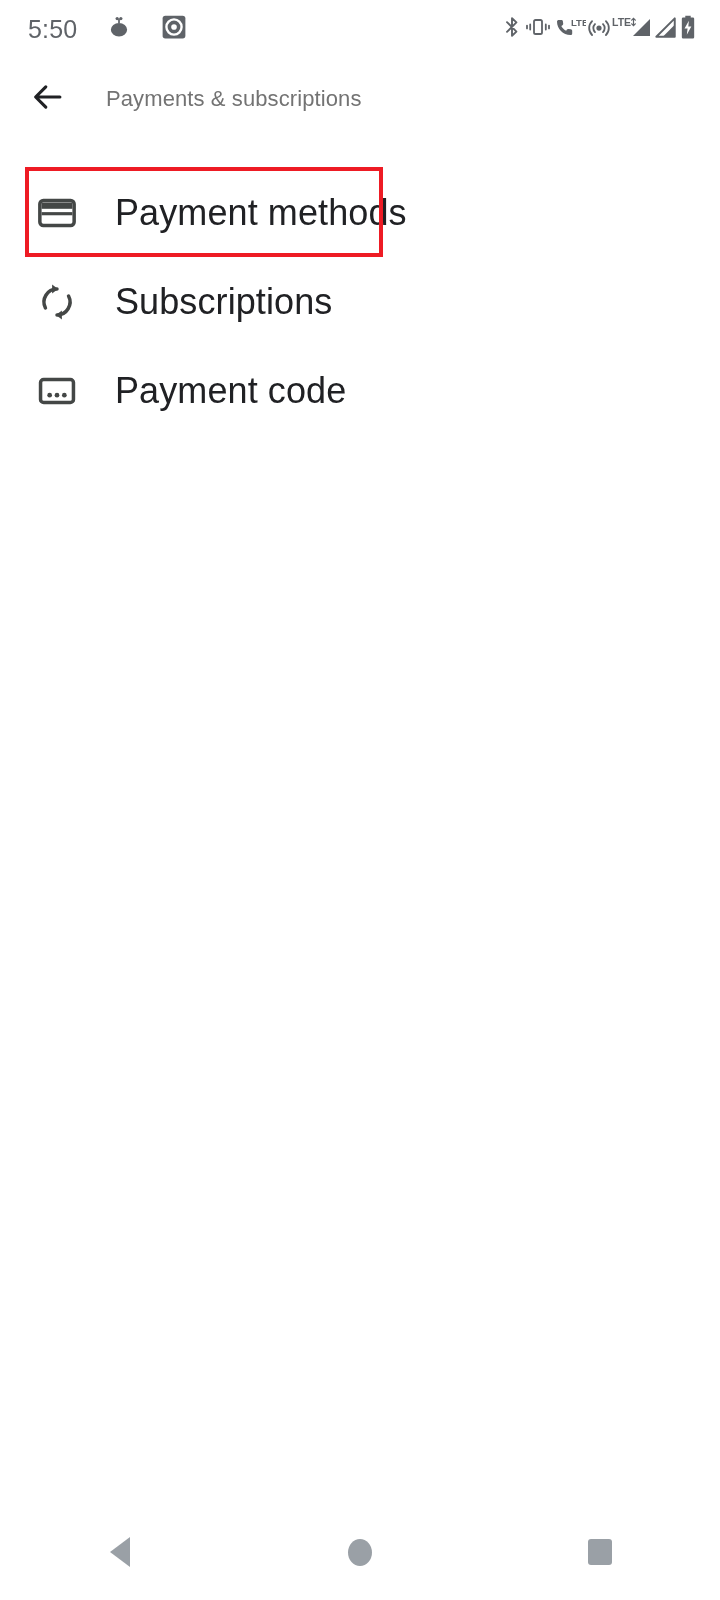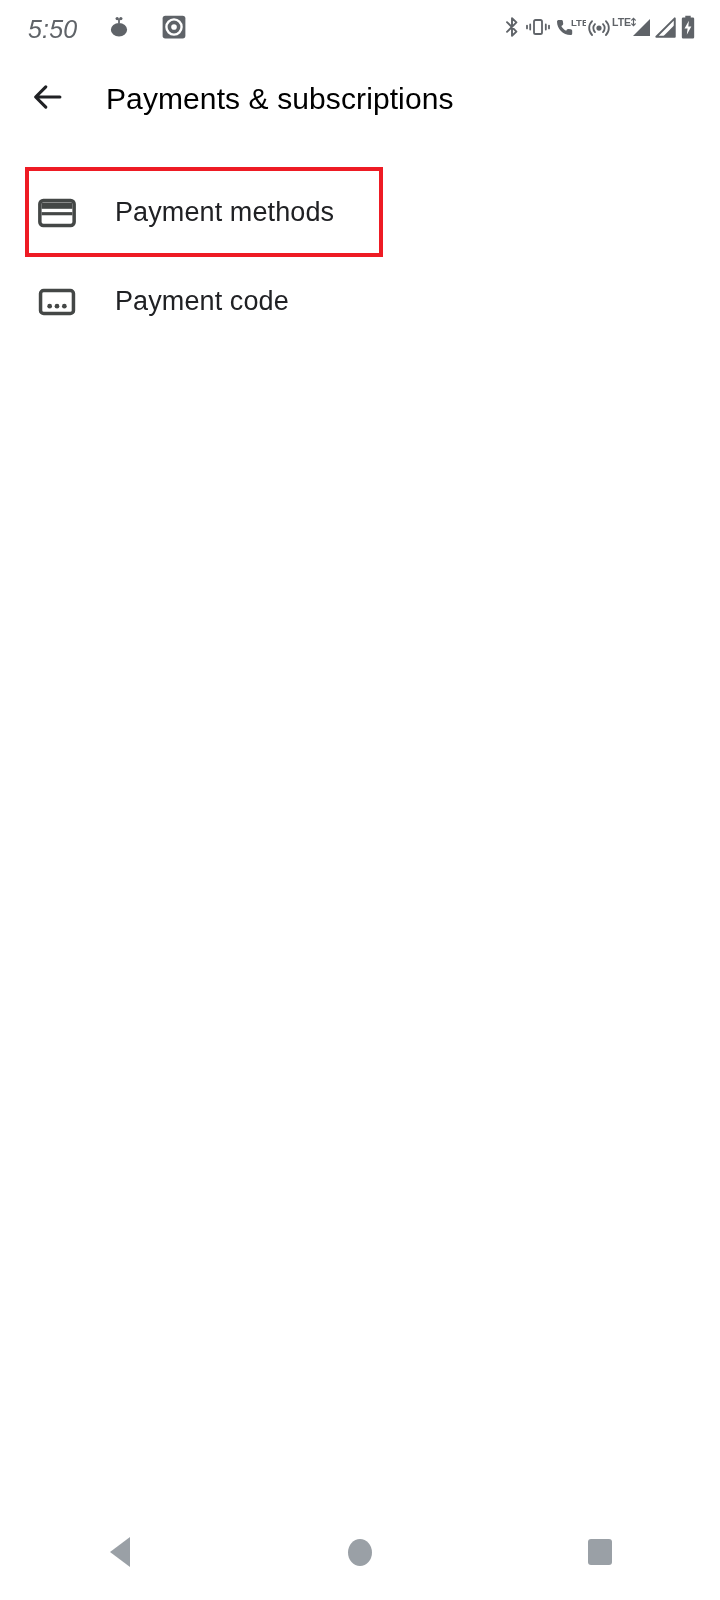--- a/index.html
+++ b/index.html
@@ -27,21 +27,20 @@
     height: 58px;
     display: flex;
     align-items: center;
     justify-content: space-between;
     padding: 0 22px 0 28px;
   }
   .status-left {
     display: flex;
     align-items: center;
     gap: 29px;
-    font-style: italic;
   }
   .status-clock {
     font-size: 25px;
     color: #5f6368;
     letter-spacing: 0.2px;
     line-height: 1;
     font-family: "Liberation Sans", sans-serif;
   }
   .status-right {
     display: flex;
@@ -63,22 +62,22 @@
     height: 72px;
     margin-left: 12px;
     display: flex;
     align-items: center;
     justify-content: center;
     border-radius: 50%;
     cursor: pointer;
   }
   .app-title {
     margin-left: 22px;
-    font-size: 30px;
-    color: #000000;
+    font-size: 22px;
+    color: #737373;
     letter-spacing: 0.1px;
     white-space: nowrap;
   }
 
   
   .list {
     position: absolute;
     top: 168px; left: 0;
     width: 720px;
   }
@@ -92,21 +91,21 @@
   .item-icon {
     width: 48px;
     margin-left: 33px;
     display: flex;
     align-items: center;
     justify-content: center;
     flex: 0 0 auto;
   }
   .item-label {
     margin-left: 34px;
-    font-size: 27px;
+    font-size: 36px;
     color: #202124;
     letter-spacing: 0.1px;
     white-space: nowrap;
   }
 
   
   .highlight-box {
     position: absolute;
     left: 25px;
     top: 167px;
@@ -256,20 +255,31 @@
       <div class="item-icon">
         <svg width="42" height="42" viewBox="0 0 24 24">
           <rect x="2.2" y="4.8" width="19.6" height="14.4" rx="2" fill="none" stroke="#444746" stroke-width="2"></rect>
           <rect x="3.2" y="6" width="17.6" height="3.6" fill="#444746"></rect>
           <path d="M3.2 12.4 H20.8" stroke="#444746" stroke-width="1.8"></path>
         </svg>
       </div>
       <div class="item-label">Payment methods</div>
     </div>
 
+    <div class="list-item">
+      <div class="item-icon">
+        <svg width="42" height="42" viewBox="0 0 24 24">
+          <path d="M12 4.6 A7.4 7.4 0 0 0 5.4 15.4" fill="none" stroke="#444746" stroke-width="2" stroke-linecap="round"></path>
+          <path d="M12 19.4 A7.4 7.4 0 0 0 18.6 8.6" fill="none" stroke="#444746" stroke-width="2" stroke-linecap="round"></path>
+          <path d="M9.2 2 L12.6 4.6 L9.2 7.2 Z" fill="#444746"></path>
+          <path d="M14.8 22 L11.4 19.4 L14.8 16.8 Z" fill="#444746"></path>
+        </svg>
+      </div>
+      <div class="item-label">Subscriptions</div>
+    </div>
 
 
     <div class="list-item">
       <div class="item-icon">
         <svg width="42" height="42" viewBox="0 0 24 24">
           <rect x="2.6" y="5.4" width="18.8" height="13.2" rx="1.8" fill="none" stroke="#444746" stroke-width="2"></rect>
           <circle cx="7.8" cy="14.4" r="1.35" fill="#444746"></circle>
           <circle cx="12" cy="14.4" r="1.35" fill="#444746"></circle>
           <circle cx="16.2" cy="14.4" r="1.35" fill="#444746"></circle>
         </svg>

